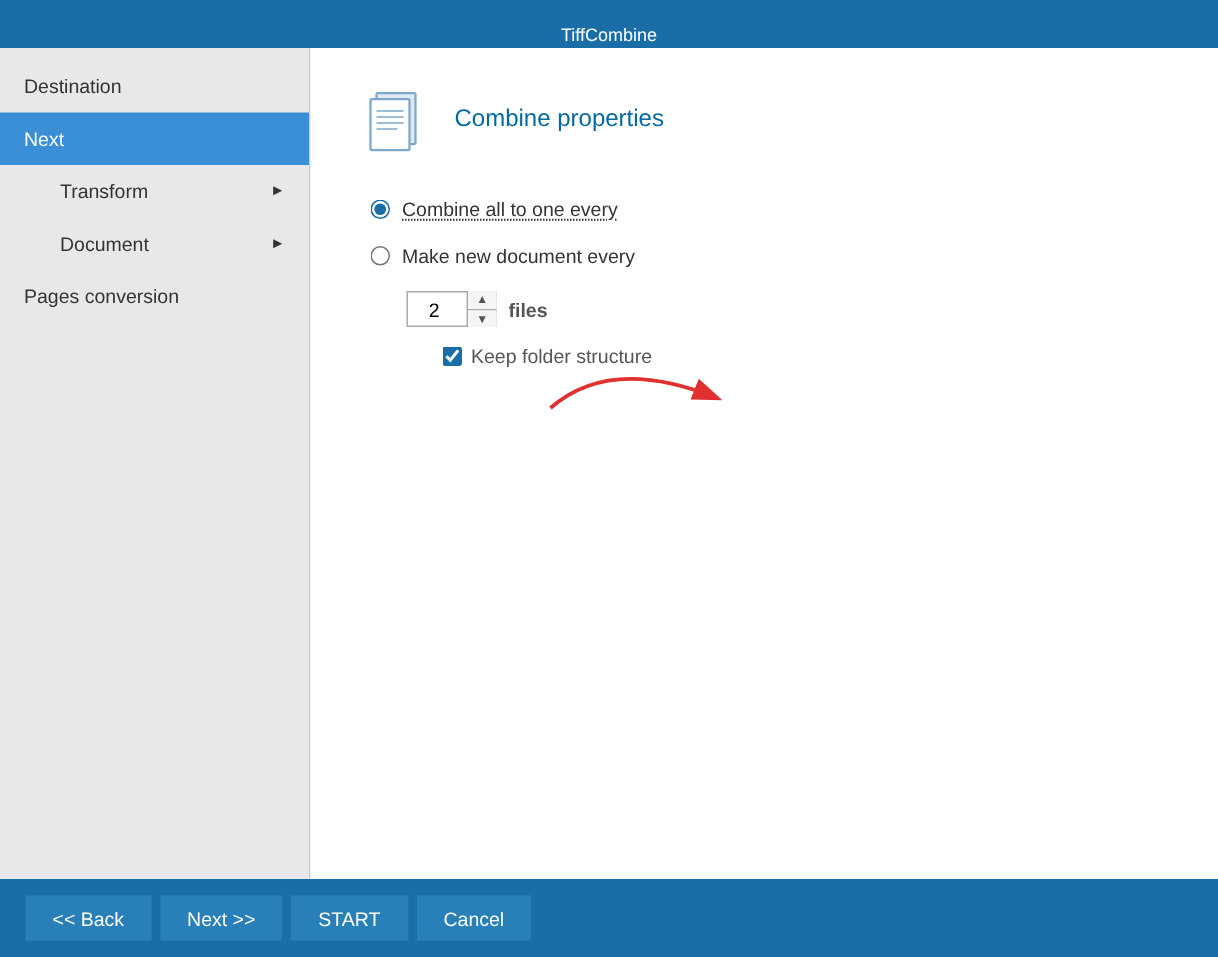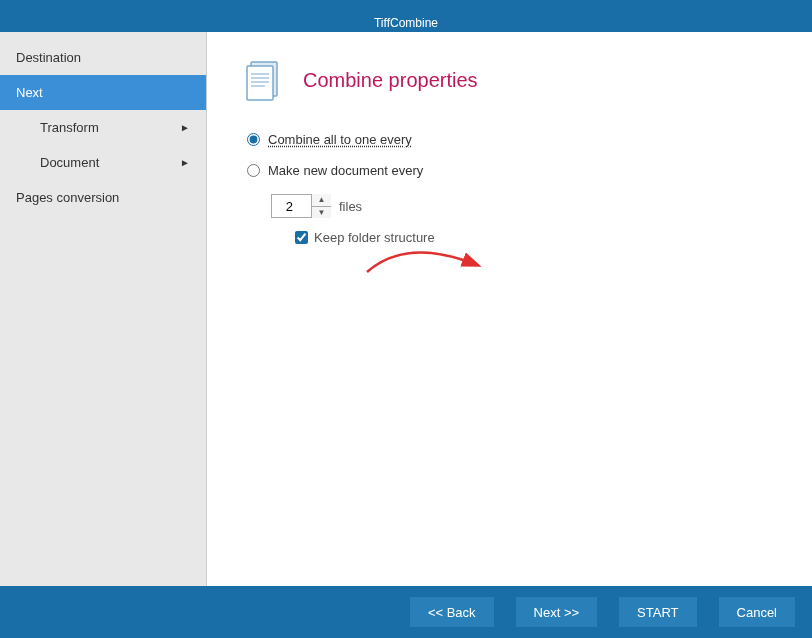--- a/index.html
+++ b/index.html
@@ -95,23 +95,23 @@
     }
     .header-icon {
       width: 48px;
       height: 48px;
       margin-right: 16px;
       display: flex;
       align-items: center;
       justify-content: center;
     }
     .header-title {
-      font-size: 20px;
+      font-size: 16px;
       font-weight: 400;
-      color: #be185d;
+      color: #0369a1;
     }
 
     
     .form-section {
       padding-left: 8px;
     }
     .radio-option {
       display: flex;
       align-items: center;
       margin-bottom: 16px;
@@ -172,20 +172,21 @@
       font-size: 8px;
       background: #f5f5f5;
       border: none;
       color: #555;
     }
     .spin-up { border-bottom: 1px solid #aaa; }
     .files-label {
       margin-left: 8px;
       color: #555;
       font-size: 13px;
+      font-weight: bold;
     }
 
     
     .checkbox-row {
       display: flex;
       align-items: center;
       margin-left: 48px;
     }
     .checkbox-row input[type="checkbox"] {
       margin-right: 6px;
@@ -196,23 +197,23 @@
       color: #555;
       font-size: 13px;
     }
 
     
     .bottom-bar {
       height: 52px;
       background: #1a6ea8;
       display: flex;
       align-items: center;
-      justify-content: flex-end;
+      justify-content: flex-start;
       padding: 5px 16px;
-      gap: 20px;
+      gap: 4px;
     }
     .btn {
       height: 32px;
       padding: 0 18px;
       border: none;
       cursor: pointer;
       font-size: 13px;
       font-family: 'Segoe UI', Arial, sans-serif;
     }
     .btn-nav {

